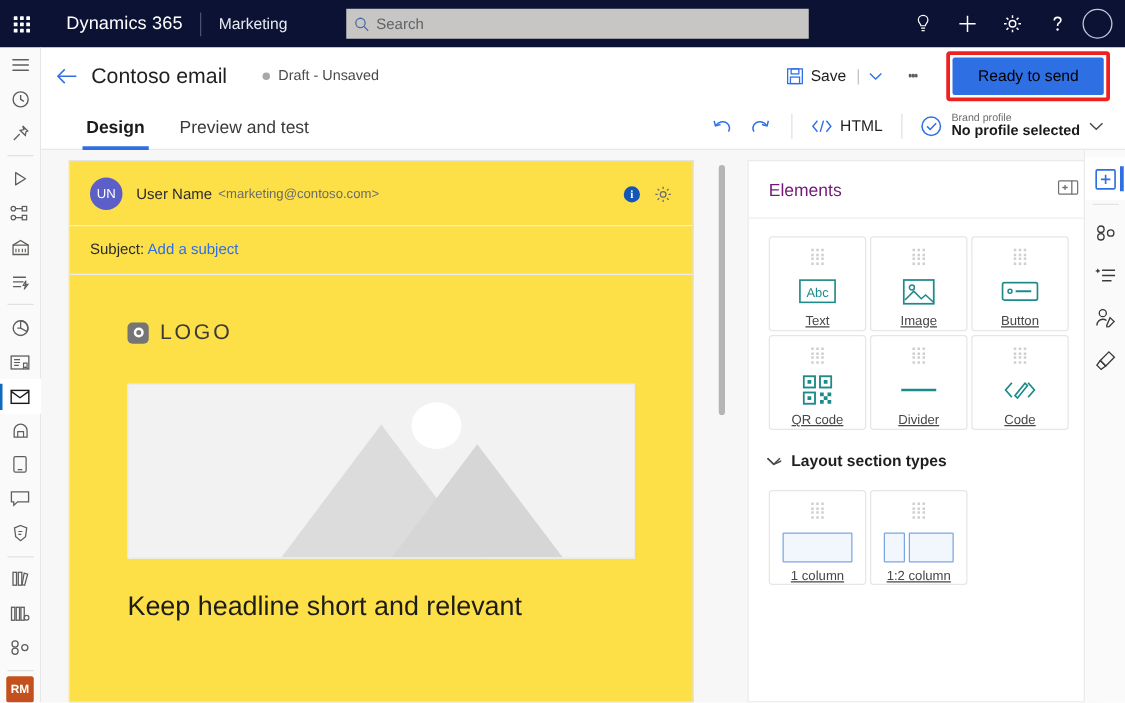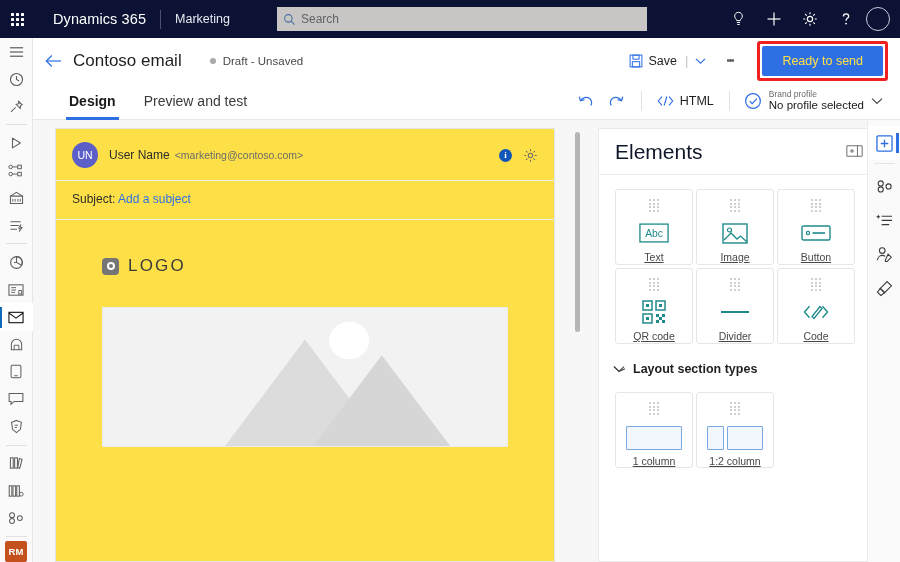--- a/index.html
+++ b/index.html
@@ -91,21 +91,21 @@
   .chev-btn { padding: 4px 5px; cursor: pointer; display: flex; align-items: center; }
   .ellipsis-btn {
     width: 26px; height: 26px; display: flex; align-items: center; justify-content: center;
     cursor: pointer; margin: 0 6px;
   }
   .ellipsis-btn i { width: 2.5px; height: 2.5px; border-radius: 50%; background: #605e5c; display: block; margin: 1px 0; }
   .annot-box {
     border: 3px solid #ef2020; border-radius: 3px; padding: 2px; margin-left: 8px;
   }
   .primary-btn {
-    background: #2f6fe4; color: #fde047; font-size: 12.5px;
+    background: #2f6fe4; color: #000000; font-size: 12.5px;
     border: 0; border-radius: 2px; padding: 8px 20px; cursor: pointer;
     font-family: "Liberation Sans", sans-serif; white-space: nowrap;
   }
 
   
   .tabbar {
     position: absolute; left: 33px; top: 83px; width: 867px; height: 37px;
     background: #ffffff; border-bottom: 1px solid #e8e8e8;
     display: flex; align-items: center;
   }
@@ -121,21 +121,21 @@
   }
   .tab-right { margin-left: auto; display: flex; align-items: center; padding-right: 14px; gap: 2px; }
   .icon-btn {
     width: 28px; height: 28px; display: flex; align-items: center; justify-content: center; cursor: pointer;
   }
   .vsep { width: 1px; height: 20px; background: #e1e1e1; margin: 0 9px; }
   .html-btn { display: flex; align-items: center; gap: 6px; cursor: pointer; font-size: 12.5px; color: #201f1e; padding: 3px 4px; }
   .brandprofile { display: flex; align-items: center; gap: 7px; cursor: pointer; padding: 2px 3px; }
   .bp-lines { display: flex; flex-direction: column; line-height: 1.15; }
   .bp-label { font-size: 8.5px; color: #6b6b6b; }
-  .bp-value { font-size: 11.5px; color: #1a1a1a; font-weight: normal; white-space: nowrap; }
+  .bp-value { font-size: 11.5px; color: #1a1a1a; font-weight: bold; white-space: nowrap; }
 
   
   .workarea {
     position: absolute; left: 33px; top: 120px; width: 867px; height: 442px; background: #f7f7f7;
   }
   .canvas-wrap {
     position: absolute; left: 22px; top: 8px; width: 500px; height: 434px;
     background: #fde047; border: 1px solid #e3e3e3; overflow: hidden;
   }
   .mail-head { padding: 13px 16px 0 16px; }
@@ -178,21 +178,21 @@
 
   
   .elements-panel {
     position: absolute; left: 565px; top: 8px; width: 282px; height: 434px;
     background: #ffffff; border: 1px solid #eaeaea; overflow: hidden;
   }
   .ep-header {
     height: 46px; display: flex; align-items: center; padding: 0 16px;
     border-bottom: 1px solid #ededed;
   }
-  .ep-title { font-size: 21px; color: #0f172a; text-align: center; }
+  .ep-title { font-size: 14px; color: #701a75; text-align: center; }
   .ep-dock { margin-left: auto; cursor: pointer; }
   .ep-scrollarea { position: relative; height: 388px; overflow: hidden; padding: 0 0 0 0; }
   .ep-grid { display: flex; flex-wrap: wrap; gap: 3px; padding: 14px 16px 0 16px; }
   .ep-card {
     width: 78px; height: 76px; border: 1px solid #e6e6e6; border-radius: 3px;
     background: #ffffff; display: flex; flex-direction: column; align-items: center;
     justify-content: flex-start; padding-top: 9px; cursor: pointer;
   }
   .ep-dots { display: grid; grid-template-columns: repeat(3,2px); gap: 1.6px; margin-bottom: 9px; }
   .ep-dots i { width: 2px; height: 2px; background: #cfcfcf; display: block; }
@@ -526,20 +526,21 @@
       </div>
 
       <div class="img-ph">
         <svg width="100%" height="100%" viewBox="0 0 384 140" preserveAspectRatio="none">
           <polygon points="192,32 268,140 116,140" fill="#dcdcdc"></polygon>
           <polygon points="265,48 330,140 200,140" fill="#d6d6d6"></polygon>
           <circle cx="234" cy="33" r="19" fill="#ffffff"></circle>
         </svg>
       </div>
 
+      <div class="headline">Keep headline short and relevant</div>
     </div>
   </div>
 
   <div class="canvas-scroll">
     <div class="thumb"></div>
   </div>
 
   <div class="elements-panel">
     <div class="ep-header">
       <div class="ep-title">Elements</div>

